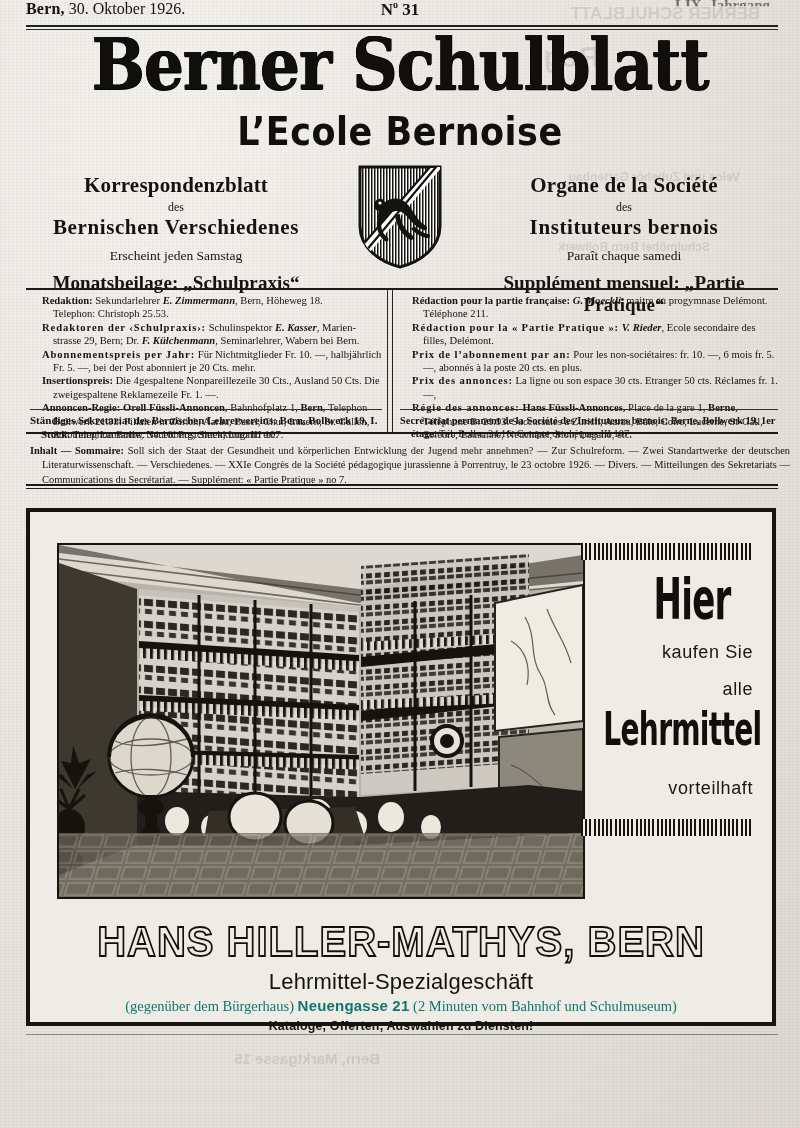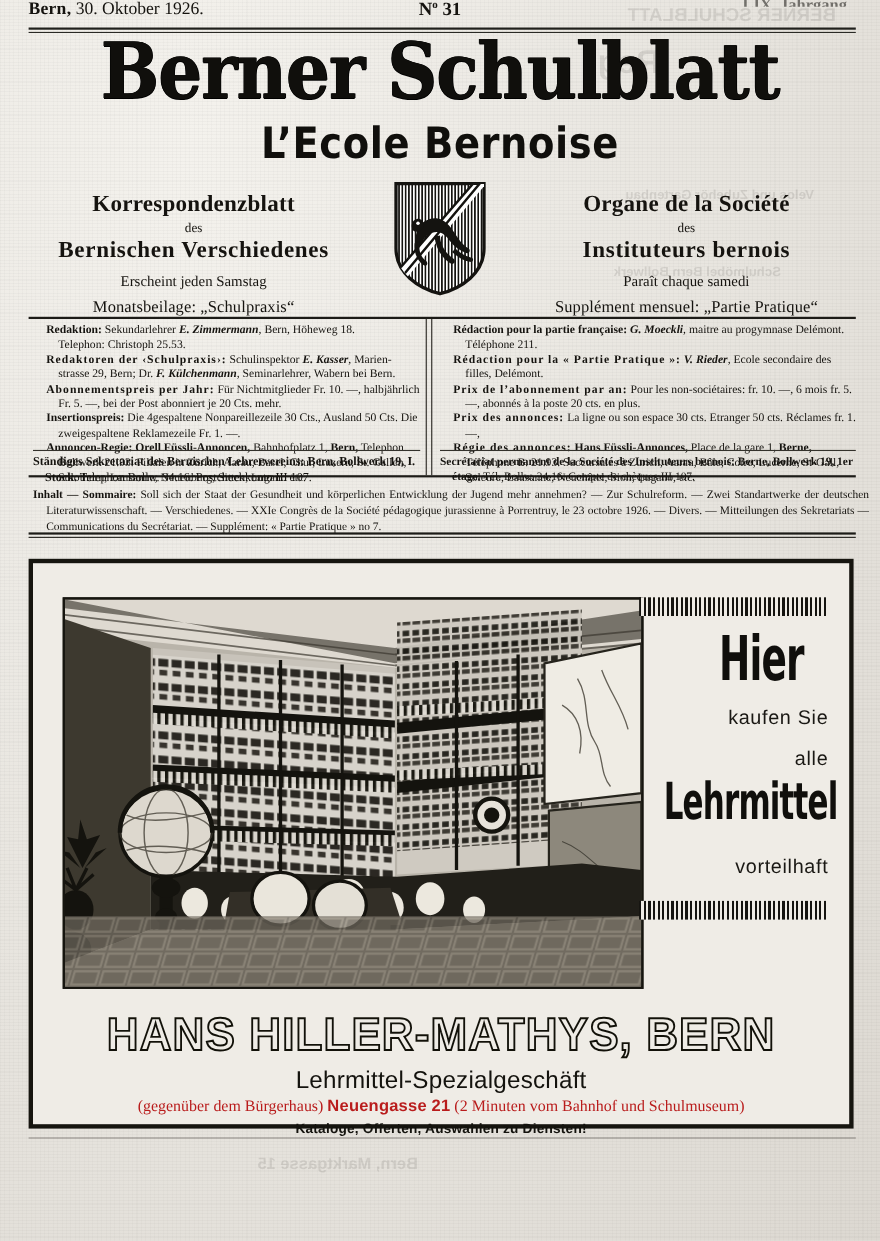--- a/index.html
+++ b/index.html
@@ -89,21 +89,21 @@
   .submast{
     position:absolute; left:26px; right:26px; top:160px; height:122px;
   }
   .sm-col{ position:absolute; top:14px; text-align:center; }
   .sm-left{ left:0; width:300px; }
   .sm-right{ right:0; width:300px; }
   .sm-l1{ font-size:21px; font-weight:700; letter-spacing:.2px; line-height:1.12; }
   .sm-des{ font-size:12px; margin:2px 0 1px; }
   .sm-l2{ font-size:21px; font-weight:700; letter-spacing:.6px; line-height:1.1; }
   .sm-l3{ font-size:13.5px; margin-top:9px; }
-  .sm-l4{ font-size:15px; font-weight:400; margin-top:8px; letter-spacing:.1px; }
+  .sm-l4{ font-size:19px; font-weight:700; margin-top:8px; letter-spacing:.1px; }
 
   
   .arms{
     position:absolute; left:50%; transform:translateX(-50%); top:4px;
     width:88px; height:106px;
   }
 
   
   .inforules-top{
     position:absolute; left:26px; right:22px; top:288px;
@@ -219,21 +219,21 @@
     position:absolute; left:0; right:0; top:452px;
     text-align:center;
     font-family:"Liberation Sans", sans-serif;
     font-size:22px; letter-spacing:.2px;
     color:#14130e;
   }
   .firm-addr{
     position:absolute; left:0; right:0; top:480px;
     text-align:center; font-size:14.5px;
     font-family:"Liberation Serif", serif;
-    color:#b91c1c;
+    color:#0f766e;
   }
   .firm-addr b{
     font-family:"Liberation Sans", sans-serif;
     font-weight:700; font-size:15px; letter-spacing:.2px;
   }
   .firm-note{
     position:absolute; left:0; right:0; top:502px;
     text-align:center;
     font-family:"Liberation Sans", sans-serif;
     font-weight:700; font-size:12.4px; letter-spacing:.2px;

